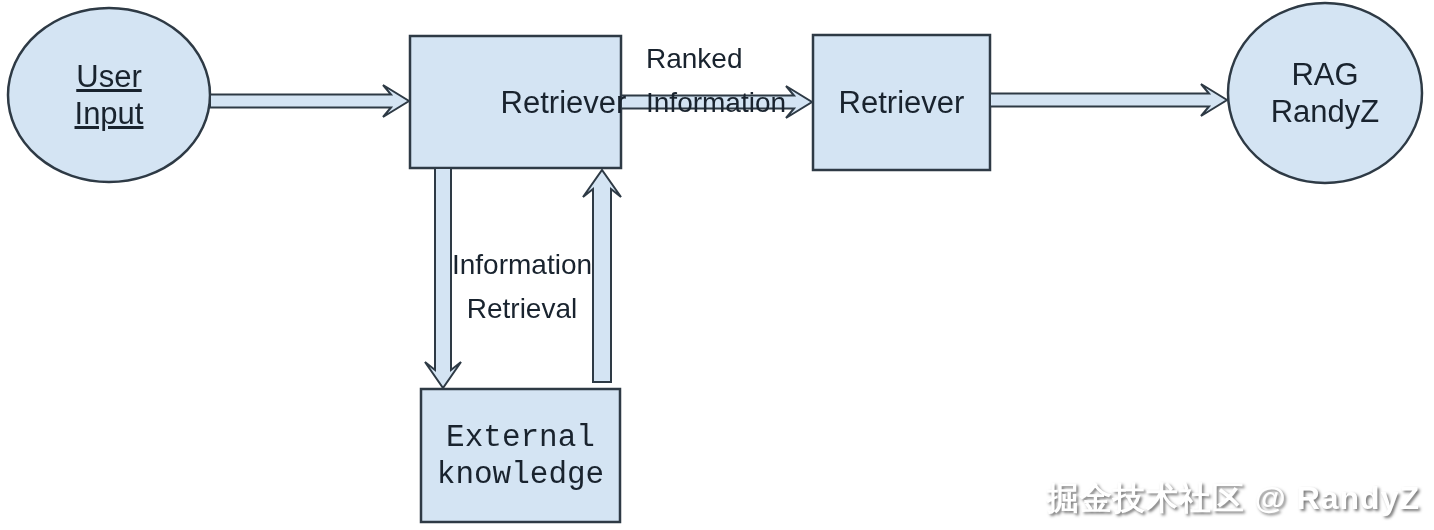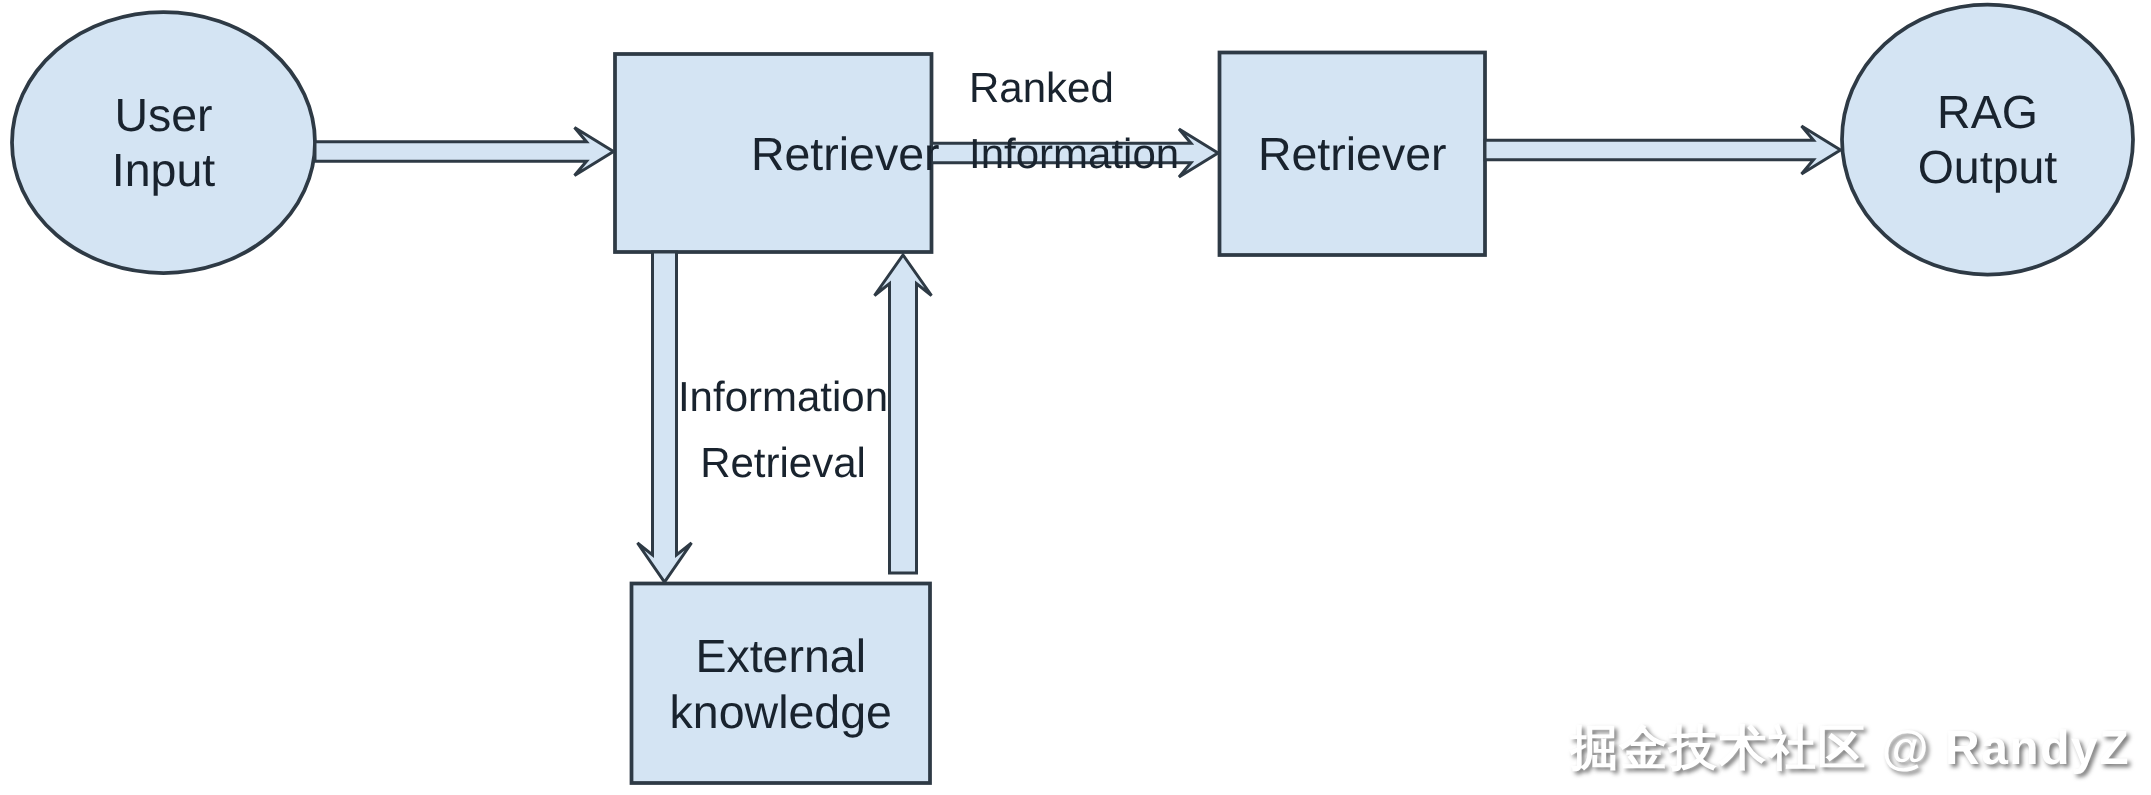--- a/index.html
+++ b/index.html
@@ -76,31 +76,31 @@
 
     <path class="shape arrow" d="M 621,95.5 H 794 L 786,86 L 812,102 L 786,118 L 794,108.5 H 621 Z"></path>
 
     <path class="shape arrow" d="M 990,93.5 H 1209 L 1201,84 L 1227,100 L 1201,116 L 1209,106.5 H 990 Z"></path>
 
     <path class="shape arrow" d="M 435,168 V 370 L 425,362 L 443,388 L 461,362 L 451,370 V 168 Z"></path>
 
     <path class="shape arrow" d="M 593,382 V 189 L 583,197 L 602,170 L 621,197 L 611,189 V 382 Z"></path>
   </svg>
 
-  <div class="node-label" style="left:8px; top:8px; width:202px; height:174px;">User
+  <div class="node-label" style="left:8px; top:8px; width:202px; height:174px;text-decoration:underline;">User
 Input</div>
 
   <div class="node-label" style="left:410px; top:36px; width:211px; height:132px;padding-left:48px;">Retriever</div>
 
   <div class="node-label" style="left:813px; top:35px; width:177px; height:135px;">Retriever</div>
 
   <div class="node-label" style="left:1228px; top:3px; width:194px; height:180px;">RAG
-Output</div>
+RandyZ</div>
 
-  <div class="node-label" style="left:421px; top:389px; width:199px; height:133px;">External
+  <div class="node-label" style="left:421px; top:389px; width:199px; height:133px;font-family:Liberation Mono, monospace;">External
 knowledge</div>
 
   <div class="edge-label" style="left:646px; top:37px;">Ranked
 Information</div>
 
   <div class="edge-label centered" style="left:422px; top:243px; width:200px;">Information
 Retrieval</div>
 
   <div class="watermark">掘金技术社区 @ RandyZ</div>
 

